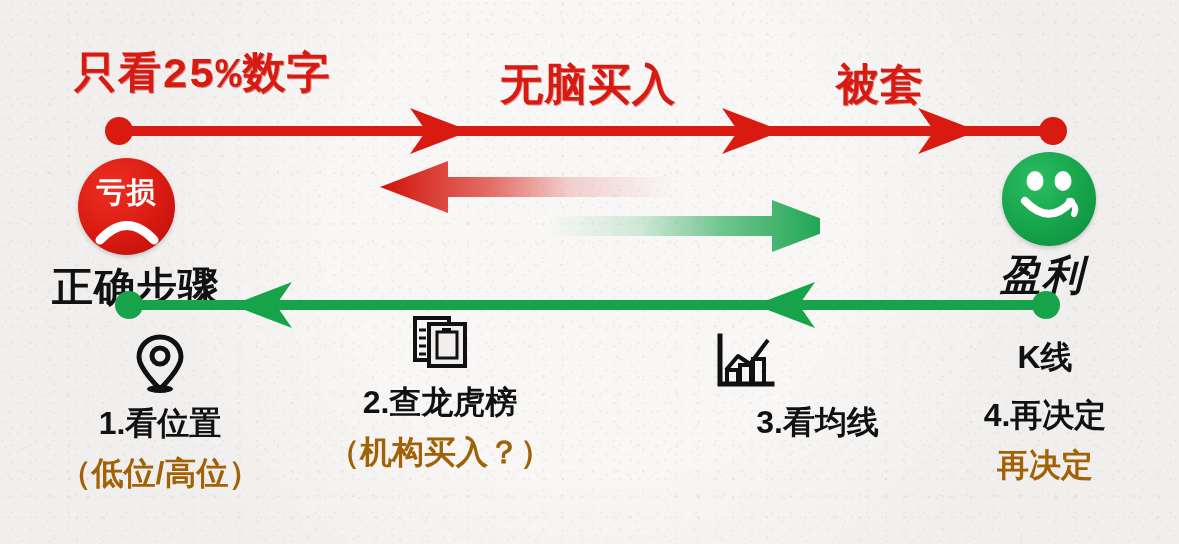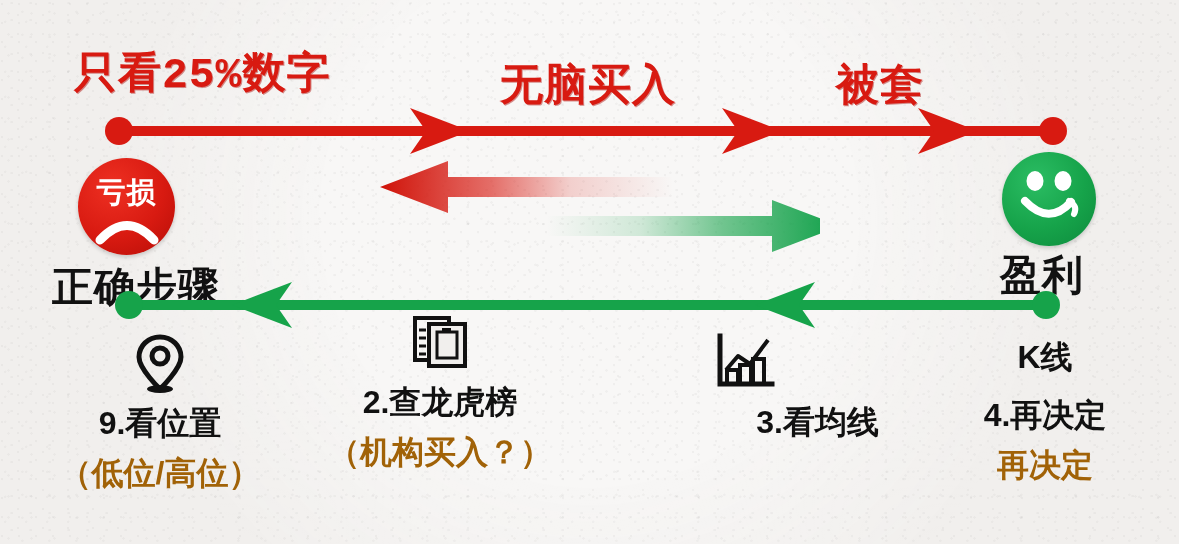--- a/index.html
+++ b/index.html
@@ -127,41 +127,41 @@
     <div class="badge badge-profit" style="position:relative;">
       <svg width="72" height="62" viewBox="0 0 72 62" style="position:absolute;left:11px;top:16px;">
         <ellipse cx="22" cy="13" rx="8.5" ry="10" fill="#ffffff"></ellipse>
         <ellipse cx="50" cy="13" rx="8.5" ry="10" fill="#ffffff"></ellipse>
         <path d="M12 33 Q36 58 58 34" stroke="#ffffff" stroke-width="8" fill="none" stroke-linecap="round"></path>
         <path d="M56 33 Q65 38 61 46" stroke="#ffffff" stroke-width="6" fill="none" stroke-linecap="round"></path>
       </svg>
     </div>
   </div>
 
-  <div class="abs blk side-label" style="left:1000px;top:248px;">盈利</div>
+  <div class="abs blk side-label" style="left:1000px;top:248px;font-style:italic;">盈利</div>
 
   <svg class="abs" style="left:0;top:278px;" width="1179" height="60" viewBox="0 0 1179 60">
     <g fill="#16a34a">
       <rect x="128" y="22" width="920" height="10" rx="2"></rect>
       <circle cx="129" cy="27" r="14"></circle>
       <circle cx="1046" cy="27" r="14"></circle>
 
       <path d="M292 4 L232 27 L292 50 L276 27 Z"></path>
 
       <path d="M815 4 L755 27 L815 50 L799 27 Z"></path>
     </g>
   </svg>
 
   <div class="abs" style="left:35px;top:332px;width:250px;text-align:center;">
     <svg class="step-icon" width="56" height="62" viewBox="0 0 56 62" style="margin:0 auto;">
       <path d="M28 5 C16 5 7 14 7 25 C7 37 28 57 28 57 C28 57 49 37 49 25 C49 14 40 5 28 5 Z" fill="none" stroke="#111" stroke-width="5"></path>
       <circle cx="28" cy="24" r="8" fill="none" stroke="#111" stroke-width="5"></circle>
       <ellipse cx="28" cy="57" rx="13" ry="4" fill="#111"></ellipse>
     </svg>
-    <div class="blk step-title" style="margin-top:8px;">9.看位置</div>
+    <div class="blk step-title" style="margin-top:8px;">1.看位置</div>
     <div class="grn step-sub" style="margin-top:6px;">（低位/高位）</div>
   </div>
 
   <div class="abs" style="left:310px;top:312px;width:260px;text-align:center;">
     <svg class="step-icon" width="62" height="60" viewBox="0 0 62 60" style="margin:0 auto;">
       <rect x="6" y="6" width="34" height="42" fill="none" stroke="#111" stroke-width="4"></rect>
       <rect x="20" y="12" width="36" height="42" fill="#f1efed" stroke="#111" stroke-width="4"></rect>
       <rect x="28" y="20" width="20" height="26" fill="none" stroke="#111" stroke-width="3"></rect>
       <rect x="33" y="16" width="9" height="3" fill="#111"></rect>
       <g stroke="#111" stroke-width="3">

